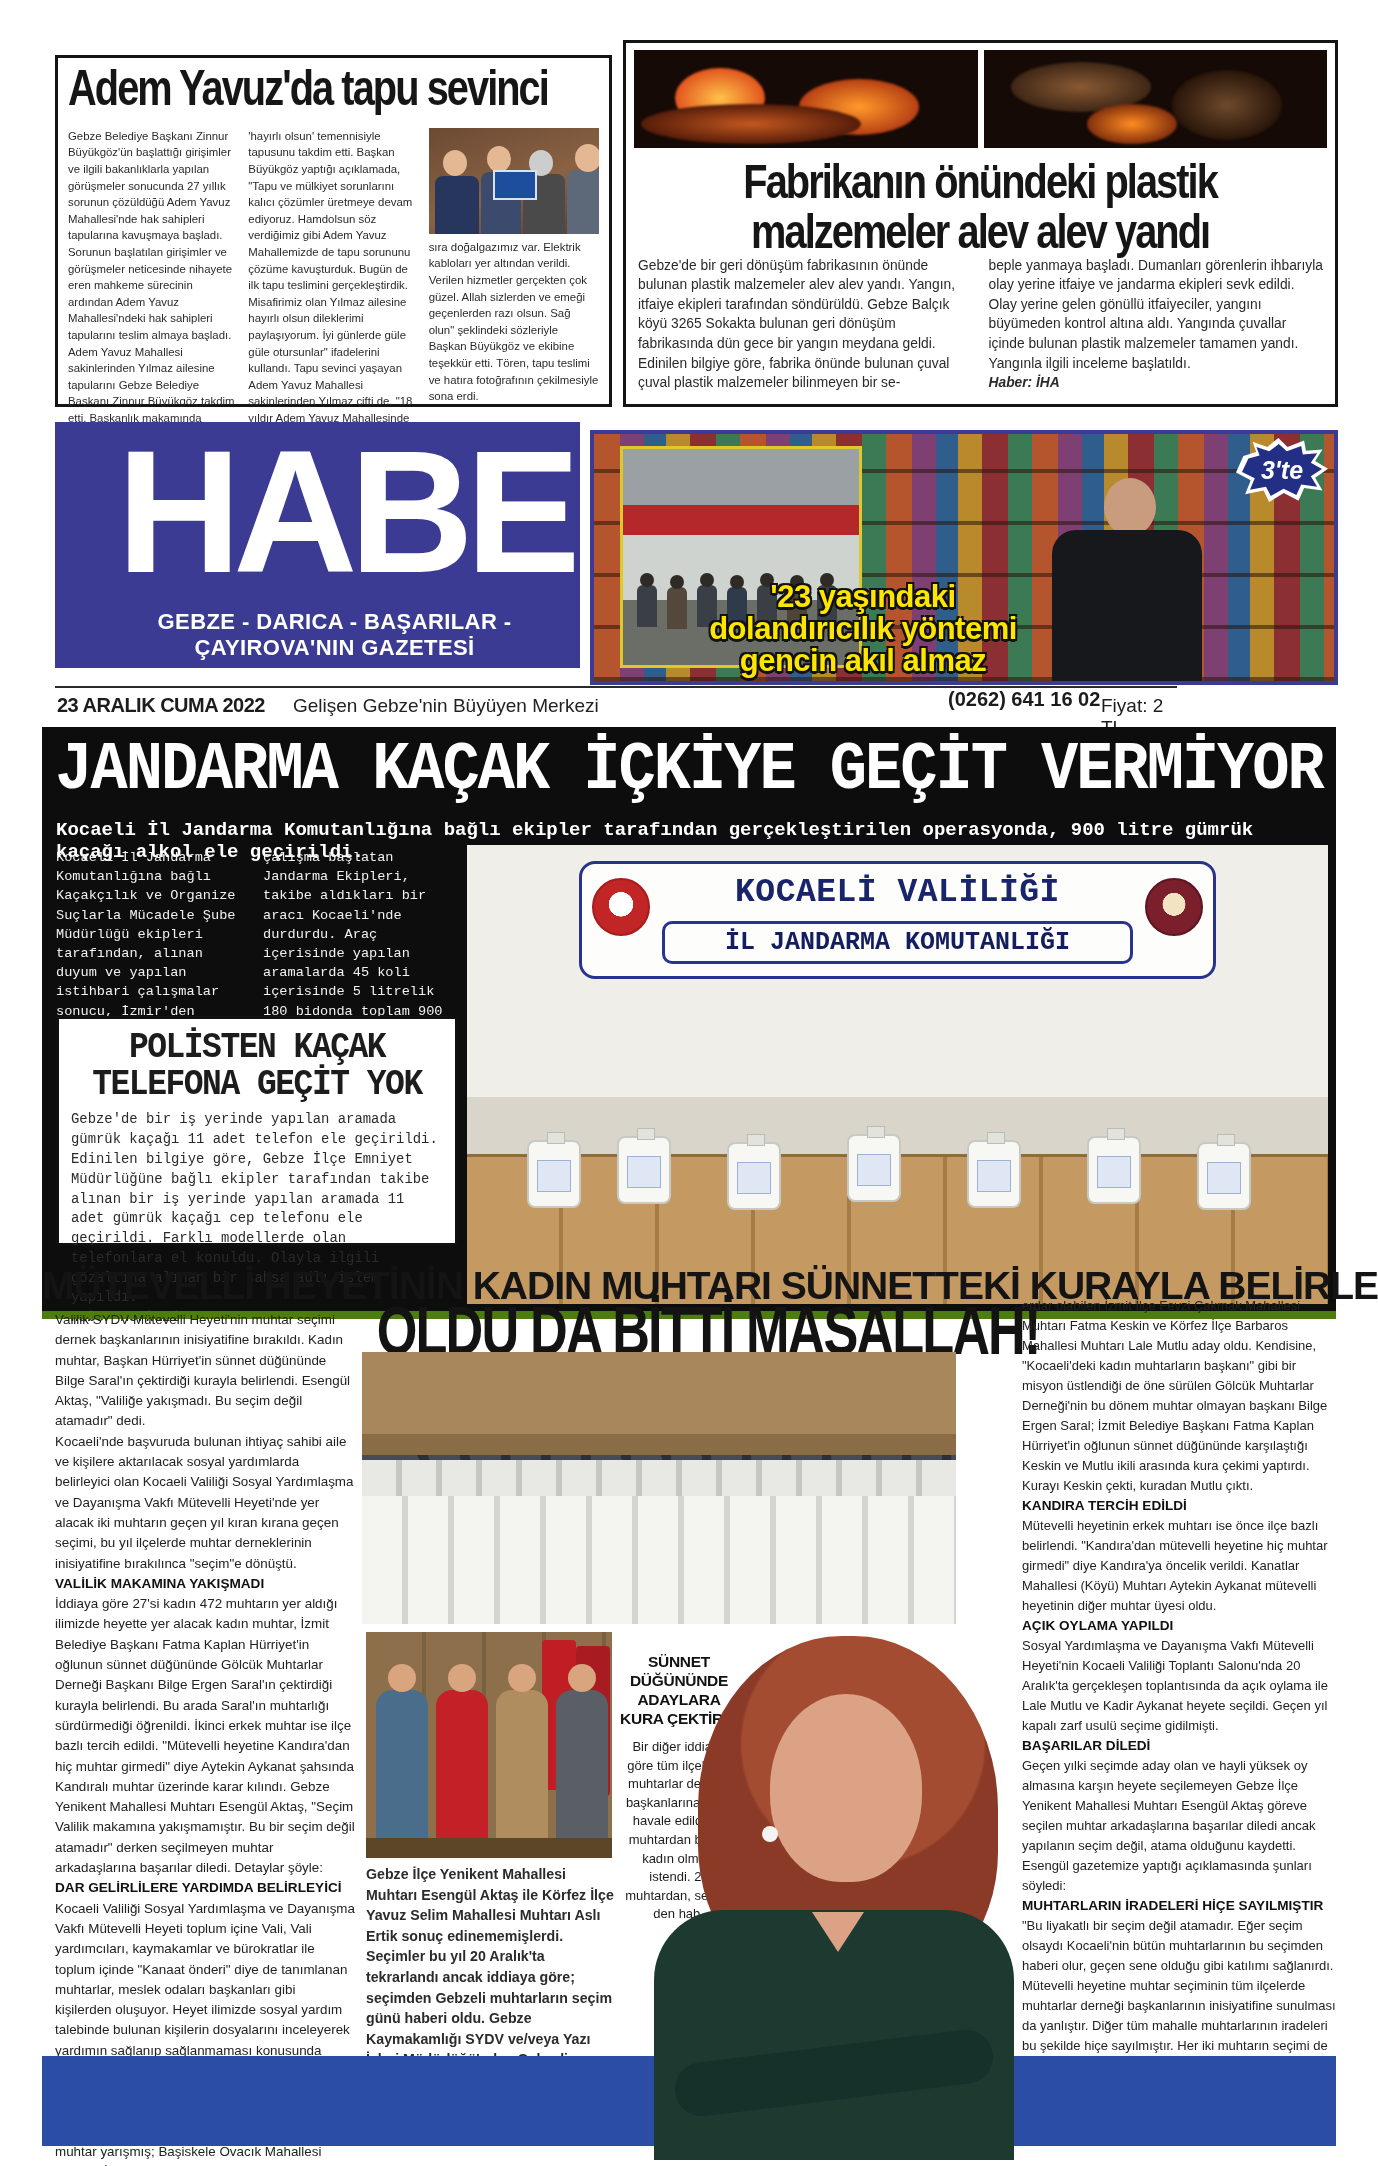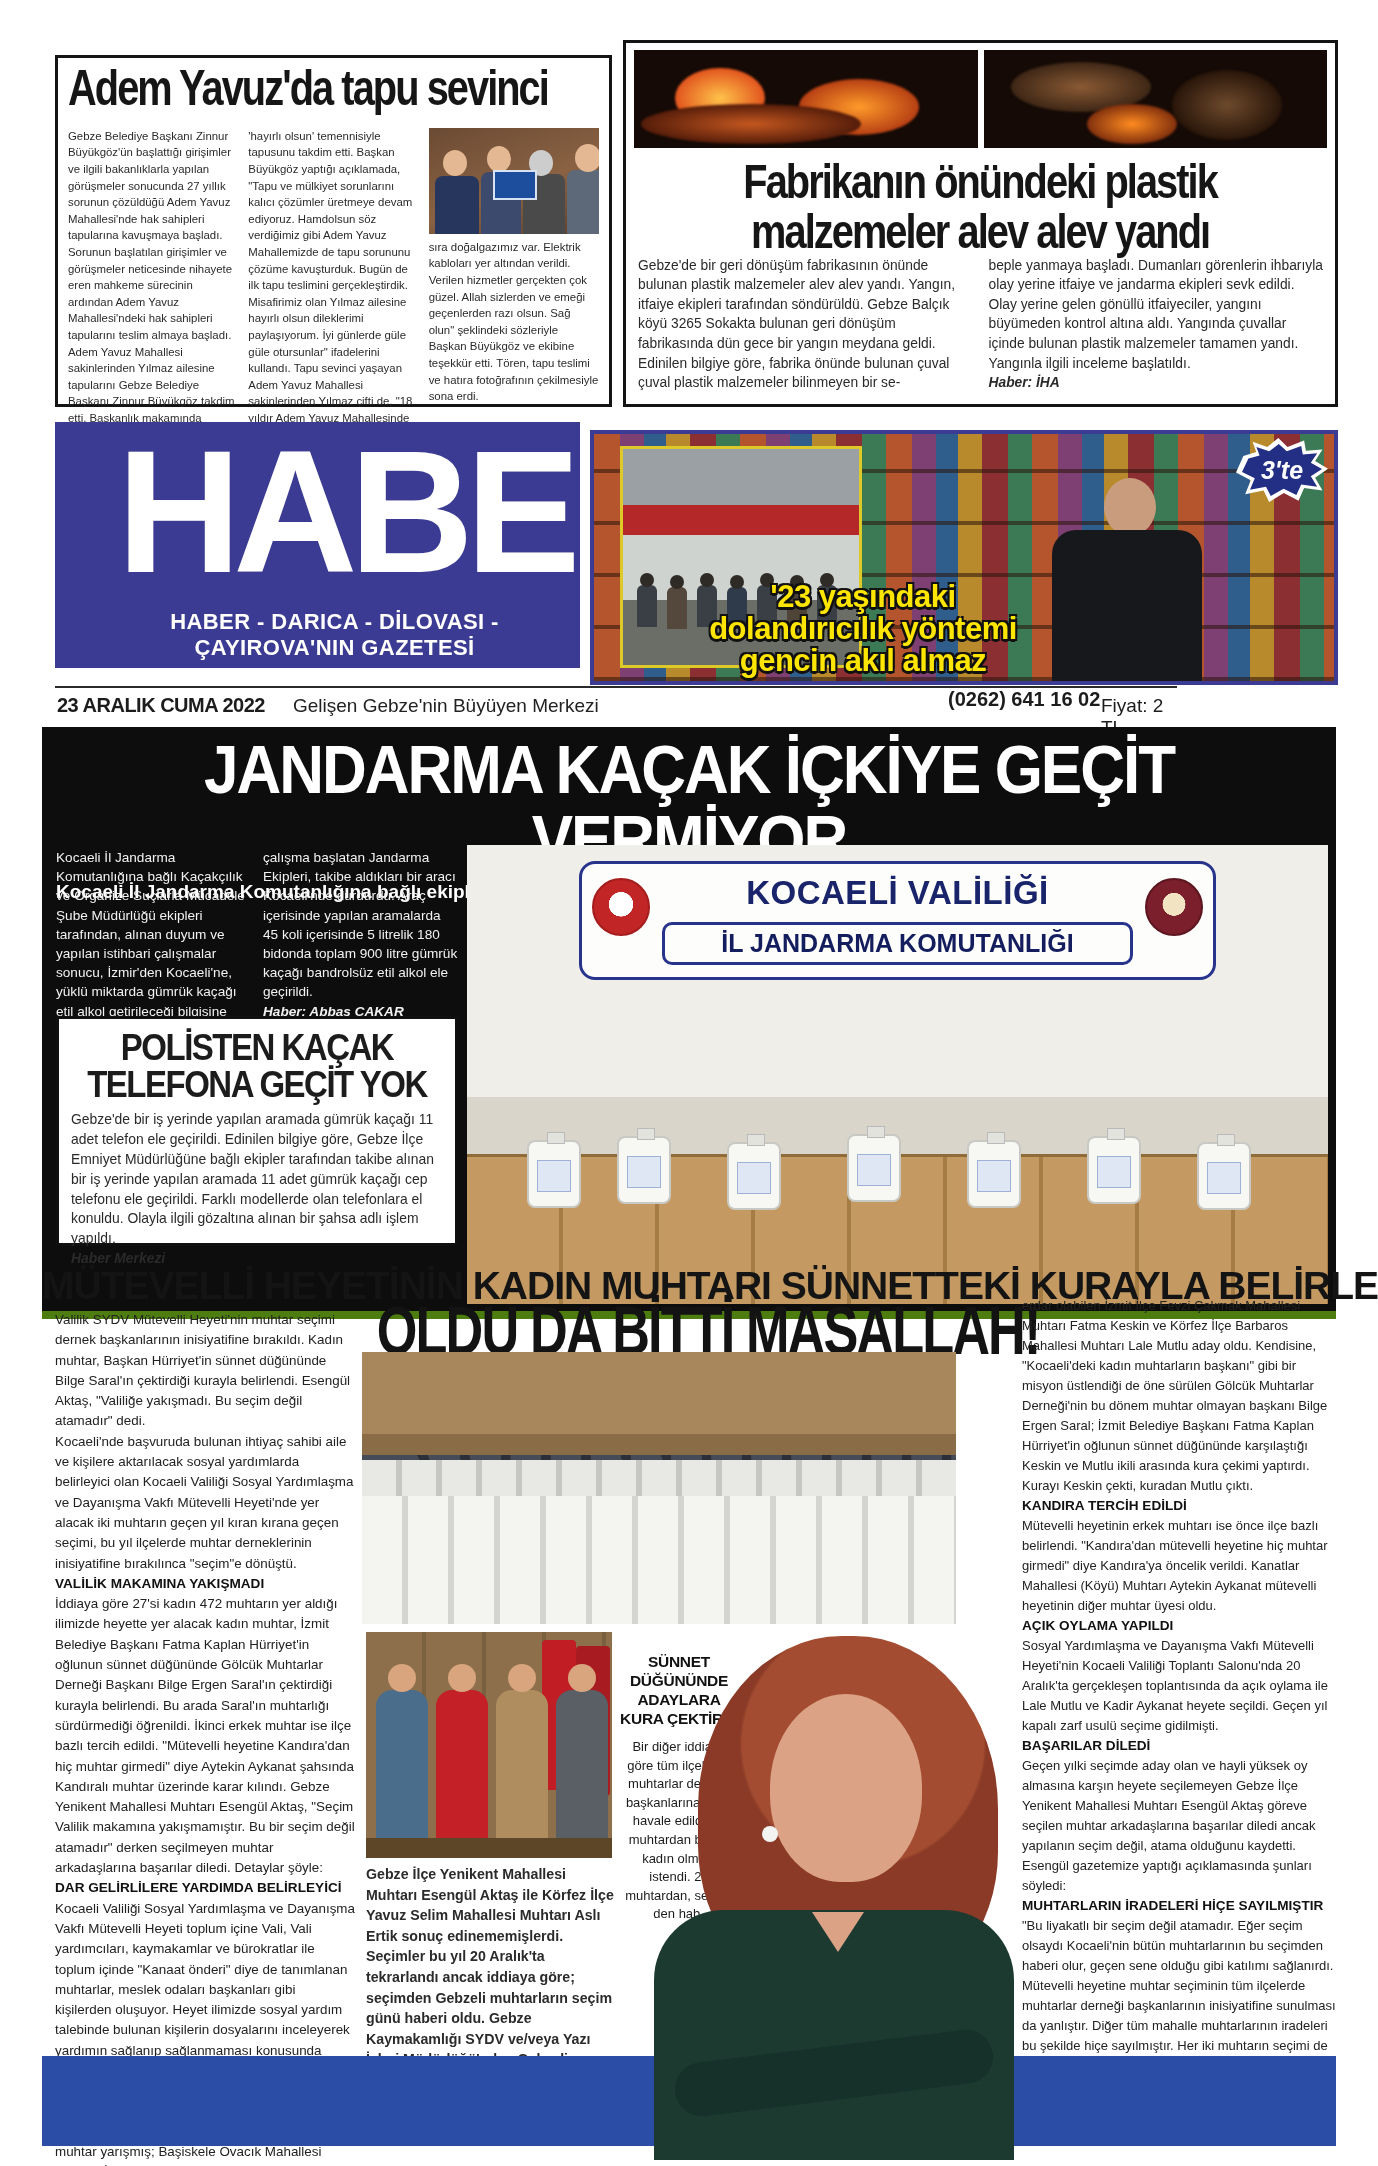--- a/index.html
+++ b/index.html
@@ -75,21 +75,21 @@
     background:#fff; }
   .badge3te-in { position:absolute; inset:6px;
     clip-path:polygon(8% 28%,22% 22%,18% 6%,34% 14%,46% 0,56% 14%,74% 4%,76% 20%,94% 18%,86% 36%,100% 48%,86% 62%,94% 82%,74% 78%,68% 98%,52% 86%,36% 100%,30% 82%,10% 88%,16% 66%,0 54%);
     background:#232f85; color:#fff; font-weight:bold; font-style:italic; font-size:25px;
     display:flex; align-items:center; justify-content:center; }
   .promo-teaser { position:absolute; left:34px; bottom:4px; width:470px; text-align:center;
     color:#ffe600; font-weight:bold; font-size:31px; line-height:32px; letter-spacing:-.5px;
     text-shadow:-2px -2px 0 #111,2px -2px 0 #111,-2px 2px 0 #111,2px 2px 0 #111,0 3px 0 #111; }
 
   
-  .blacksec { left:42px; top:727px; width:1294px; height:585px; background:#0d0d0d; }
+  .blacksec { left:42px; top:727px; width:1294px; height:585px; background:#0d0d0d;font-family:Liberation Mono, monospace; }
   .jand-headline { text-align:center; color:#fff; font-size:62px; font-weight:bold; letter-spacing:-2px;
     margin-top:8px; line-height:1; transform:scale(1,1.12); transform-origin:center top; }
   .jand-sub { color:#fff; font-weight:bold; font-size:19px; margin:22px 14px 0; }
   .jand-cols { position:absolute; left:14px; top:121px; width:402px; display:flex; gap:12px; }
   .jand-cols .c { flex:1; color:#f2f2f2; font-size:13.6px; line-height:19.2px; }
   .jand-photo { position:absolute; left:425px; top:118px; right:8px; bottom:8px; overflow:hidden;
     background:linear-gradient(180deg,#f0eee8 0 55%,#d9d5cb 55% 100%); }
   .valilik-board { position:absolute; left:13%; top:16px; width:74%; background:#fdfdfc;
     border:3px solid #28348c; border-radius:16px; text-align:center; padding:10px 70px 12px; color:#19246b; }
   .vb-tc { font-size:24px; font-weight:bold; }
@@ -217,21 +217,21 @@
       <div class="c">
         <p>beple yanmaya başladı. Dumanları görenlerin ihbarıyla olay yerine itfaiye ve jandarma ekipleri sevk edildi. Olay yerine gelen gönüllü itfaiyeciler, yangını büyümeden kontrol altına aldı. Yangında çuvallar içinde bulunan plastik malzemeler tamamen yandı. Yangınla ilgili inceleme başlatıldı.</p>
         <p class="byline">Haber: İHA</p>
       </div>
     </div>
   </div>
 
   <div class="abs masthead">
     <div class="mh-yeni">Yeni</div>
     <div class="mh-haber">HABER</div>
-    <div class="mh-sub">HABER - DARICA - DİLOVASI - ÇAYIROVA'NIN GAZETESİ</div>
+    <div class="mh-sub">GEBZE - DARICA - BAŞARILAR - ÇAYIROVA'NIN GAZETESİ</div>
   </div>
 
   <div class="abs dateline">
     <span class="dl-date">23 ARALIK CUMA 2022</span>
     <span class="dl-slogan">Gelişen Gebze'nin Büyüyen Merkezi</span>
     <span class="dl-phone">(0262) 641 16 02</span>
     <span class="dl-price">Fiyat: 2 TL.</span>
   </div>
 
   <div class="abs promo">

